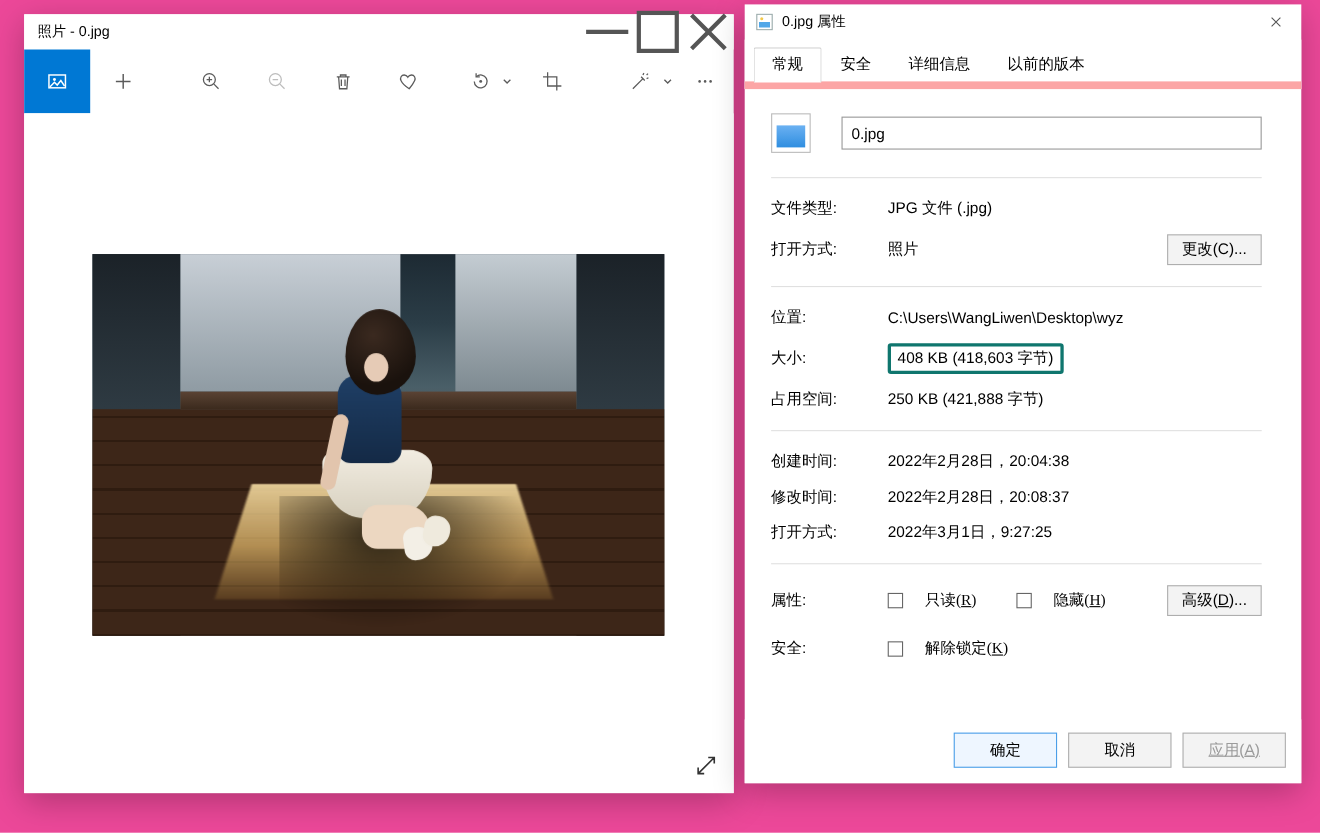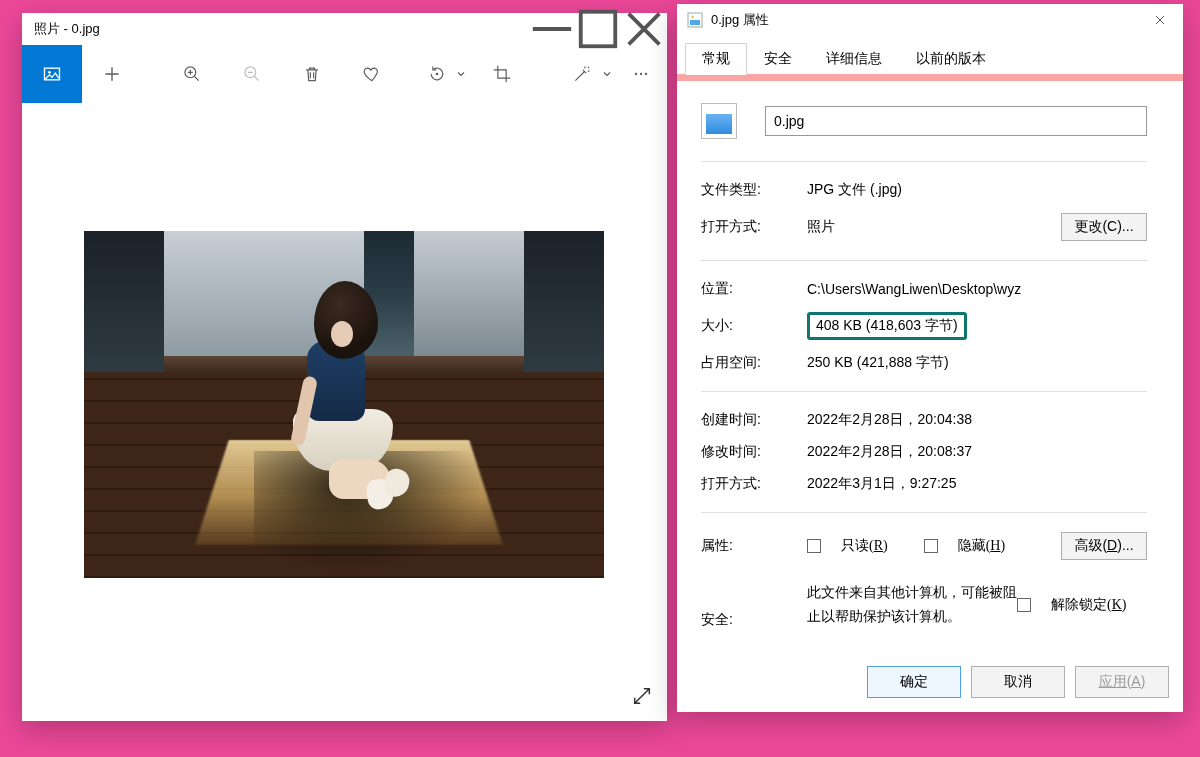--- a/index.html
+++ b/index.html
@@ -483,21 +483,20 @@
             </span>
           </label>
         </div>
         <div class="pr-btn">
           <span>高级(</span><span class="underline-letter">D</span><span>)...</span>
         </div>
       </div>
 
       <div class="pr-row" style="align-items:flex-end;padding-top:14px">
         <div class="lbl">安全:</div>
-        <div class="val pr-sec-note" style="max-width:210px">此文件来自其他计算机，可能被阻止以帮助保护该计算机。</div>
         <label class="pr-chk" style="margin:0;align-self:center">
           <span class="box"></span>
           <span>
             <span>解除锁定(</span><span class="underline-letter">K</span><span>)</span>
           </span>
         </label>
       </div>
     </div>
 
     <div class="pr-footer">

